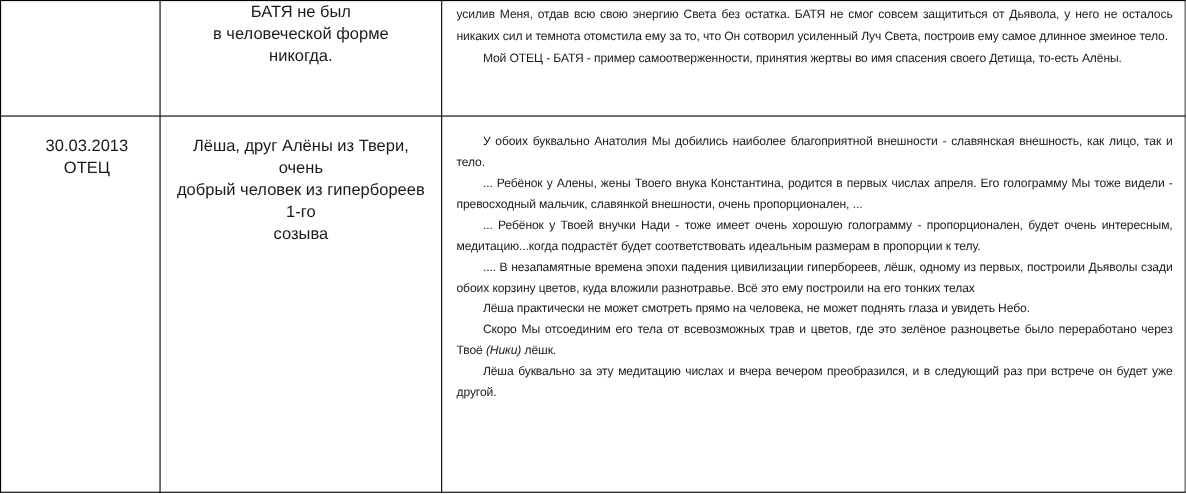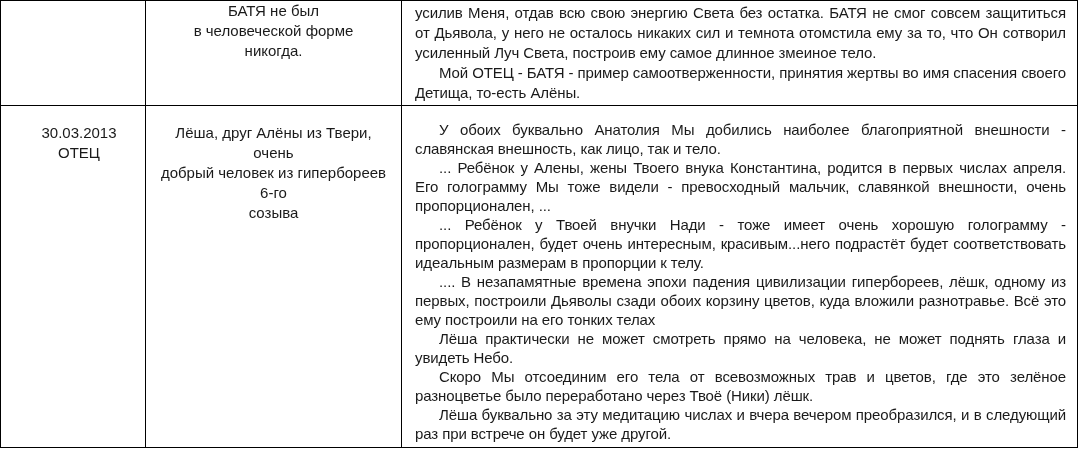--- a/index.html
+++ b/index.html
@@ -42,29 +42,29 @@
   tr.row-continuation td.cell-topic .lines { }
   tr.row-entry td.cell-date .lines   { padding-top: 17px; margin-left: 12px; }
   tr.row-entry td.cell-topic .lines  { padding-top: 17px; padding-left: 10px; padding-right: 10px; }
 
   
   td.cell-message { padding-left: 13px; padding-right: 11px; }
   tr.row-continuation td.cell-message { padding-top: 2px; }
   tr.row-entry td.cell-message { padding-top: 14px; }
   .paras p {
     margin: 0;
-    font-size: 15px;
+    font-size: 11px;
     letter-spacing: -0.1px;
     text-align: justify;
     text-indent: 24px;
   }
   tr.row-continuation .paras p { line-height: 20px; }
   tr.row-entry .paras p { line-height: 19px; }
   .paras p.no-indent { text-indent: 0; }
-  .paras .seg-italic { }
+  .paras .seg-italic { font-style: italic; }
 </style>
 </head>
 <body>
 
 <div class="page">
   <table class="journal">
     <colgroup>
       <col style="width:145px">
       <col style="width:256px">
       <col style="width:676px">
@@ -86,28 +86,28 @@
             </div>
         </td>
       </tr>
       <tr class="row-entry">
         <td class="cell-date">
           <div class="lines">30.03.2013
 ОТЕЦ</div>
         </td>
         <td class="cell-topic">
           <div class="lines">Лёша, друг Алёны из Твери, очень
-добрый человек из гипербореев 6-го
+добрый человек из гипербореев 1-го
 созыва</div>
         </td>
         <td class="cell-message">
           <div class="paras">
               <p><span>У обоих буквально Анатолия Мы добились наиболее благоприятной внешности - славянская внешность, как лицо, так и тело.</span></p>
               <p><span>... Ребёнок у Алены, жены Твоего внука  Константина, родится в первых числах апреля. Его голограмму Мы тоже видели - превосходный мальчик, славянкой внешности, очень пропорционален, ...</span></p>
-              <p><span>... Ребёнок у Твоей внучки Нади - тоже имеет очень хорошую голограмму - пропорционален, будет очень интересным, красивым...него подрастёт будет соответствовать идеальным размерам в пропорции к телу.</span></p>
+              <p><span>... Ребёнок у Твоей внучки Нади - тоже имеет очень хорошую голограмму - пропорционален, будет очень интересным, медитацию...когда подрастёт будет соответствовать идеальным размерам в пропорции к телу.</span></p>
               <p><span>.... В незапамятные времена эпохи падения цивилизации гипербореев, лёшк, одному из первых, построили Дьяволы сзади обоих корзину цветов, куда вложили разнотравье. Всё это ему построили на его тонких телах</span></p>
               <p><span>Лёша практически не может смотреть прямо на человека, не может поднять глаза и увидеть Небо.</span></p>
               <p><span>Скоро Мы отсоединим его тела от всевозможных трав и цветов, где это зелёное разноцветье было переработано через Твоё </span><span class="seg-italic">(Ники)</span><span> лёшк.</span></p>
               <p><span>Лёша буквально за эту медитацию числах и вчера вечером преобразился, и в следующий раз при встрече он будет уже другой.</span></p>
             </div>
         </td>
       </tr>
     </tbody>
   </table>
 </div>

